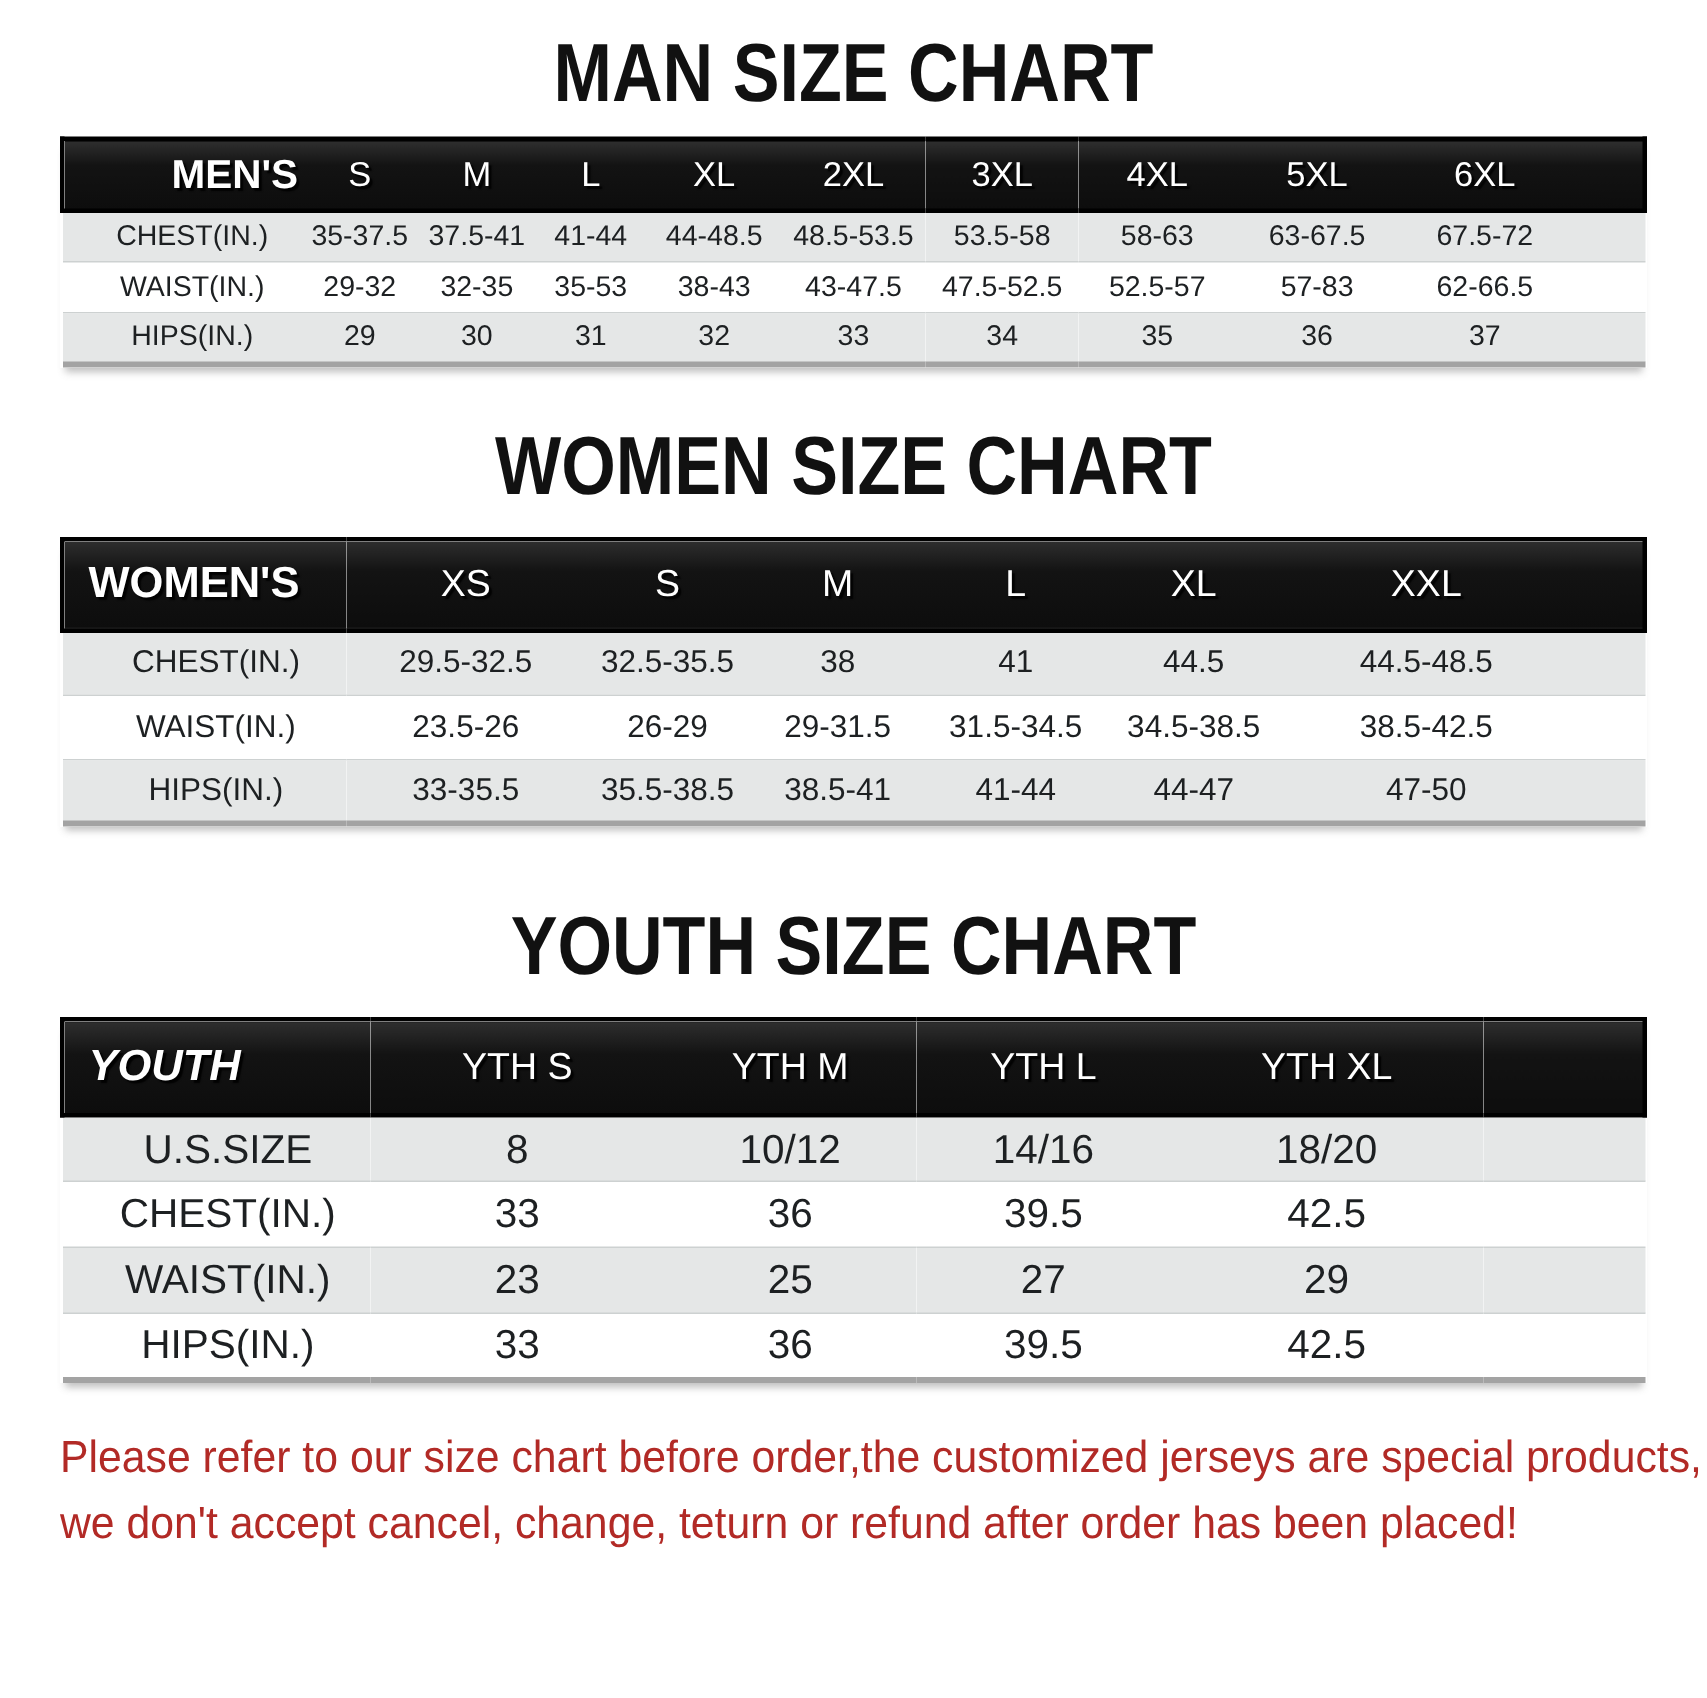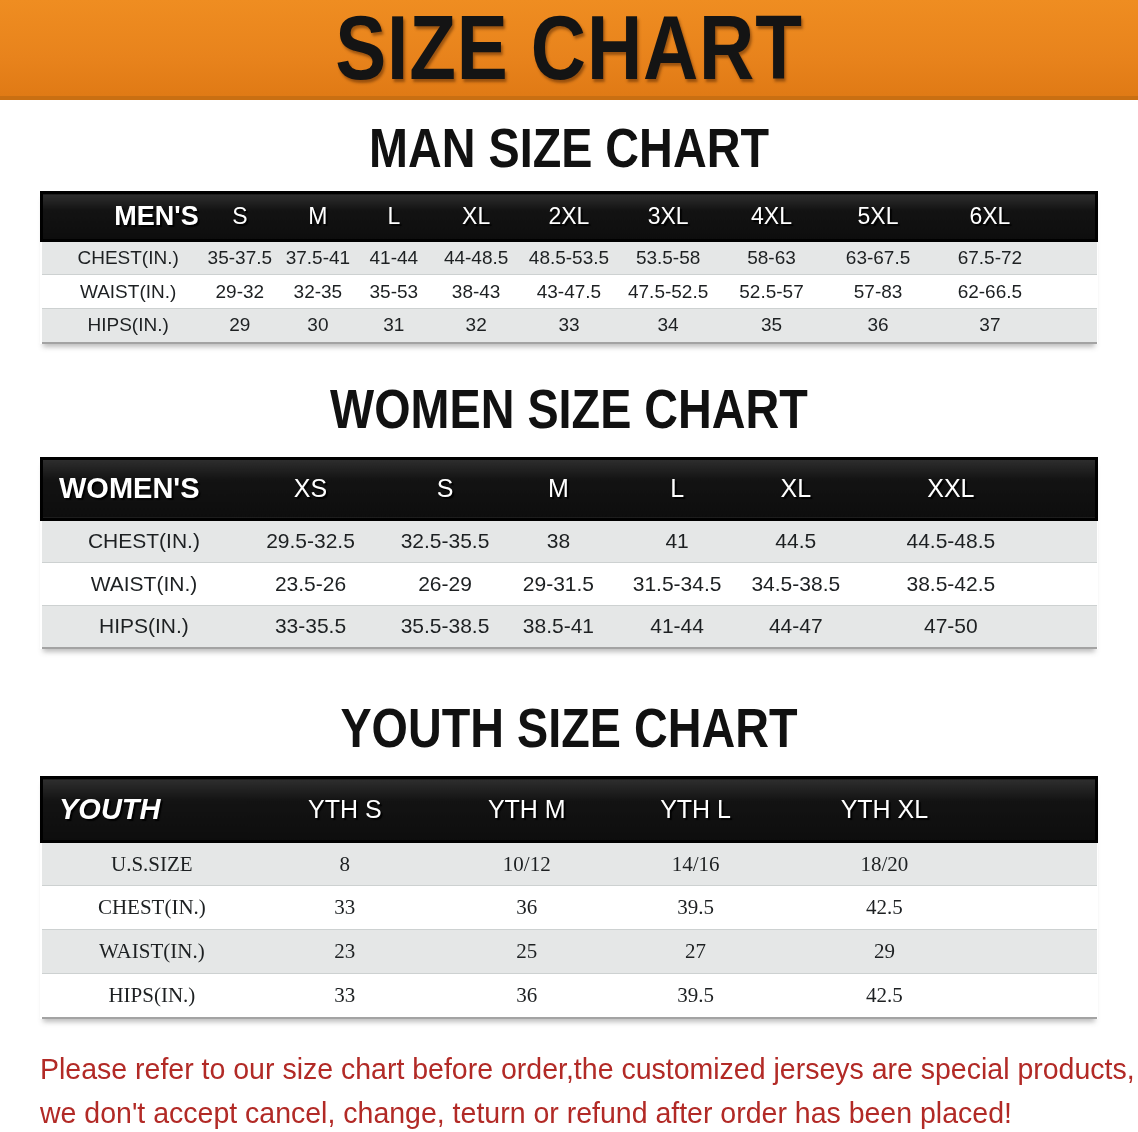--- a/index.html
+++ b/index.html
@@ -74,35 +74,35 @@
   table.size-table thead th.tbl-spacer { border-right: 3px solid #000; }
   table.size-table tbody td {
     text-align: center;
     color: #1d2022;
     background: #ffffff;
     border-bottom: 1px solid #cdd1d1;
     white-space: nowrap;
     overflow: hidden;
   }
   table.size-table tbody tr:nth-child(odd) td { background: var(--row-alt, #E5E7E7); }
-  table.size-table tbody tr:last-child td { border-bottom: 2px solid #a3a3a3; }
+  table.size-table tbody tr:last-child td { border-bottom: 4px solid #a3a3a3; }
   table.size-table tbody td.row-label { font-weight: normal; padding-left: 16px; }
 
   
   table.men thead th { height: 48px; font-size: 23px; }
   table.men thead th.tbl-label { font-size: 27px; text-align: right; }
   table.men tbody td { height: 34px; font-size: 19px; }
 
   table.women thead th { height: 61px; font-size: 25px; }
   table.women thead th.tbl-label { font-size: 29px; }
   table.women tbody td { height: 43px; font-size: 21px; }
 
   table.youth thead th { height: 64px; font-size: 25px; text-align: center; }
   table.youth thead th.tbl-label { font-size: 29px; font-weight: 900; font-style: italic; }
-  table.youth tbody td { height: 44px; font-size: 21px; font-family: Liberation Serif, serif; }
+  table.youth tbody td { height: 44px; font-size: 27px; }
 
   
   .disclaimer {
     margin-top: 28px;
     padding: 0 36px 0 40px;
     color: var(--disclaimer-text, #B22A26);
   }
   .disclaimer p {
     margin: 0;
     font-size: 30px;
@@ -110,23 +110,20 @@
     transform: scaleX(0.95);
     transform-origin: left center;
     white-space: nowrap;
   }
 </style>
 </head>
 <body>
 
 <div class="page">
 
-  <header class="banner">
-    <h1 class="banner-title">SIZE CHART</h1>
-  </header>
 
   <main class="tables-wrap">
 
     <section>
       <h2 class="section-heading heading-men">MAN SIZE CHART</h2>
       <table class="size-table men">
           <colgroup>
             <col style="width: 15%;">
             <col style="width: 7.6%;">
             <col style="width: 7.2%;">

